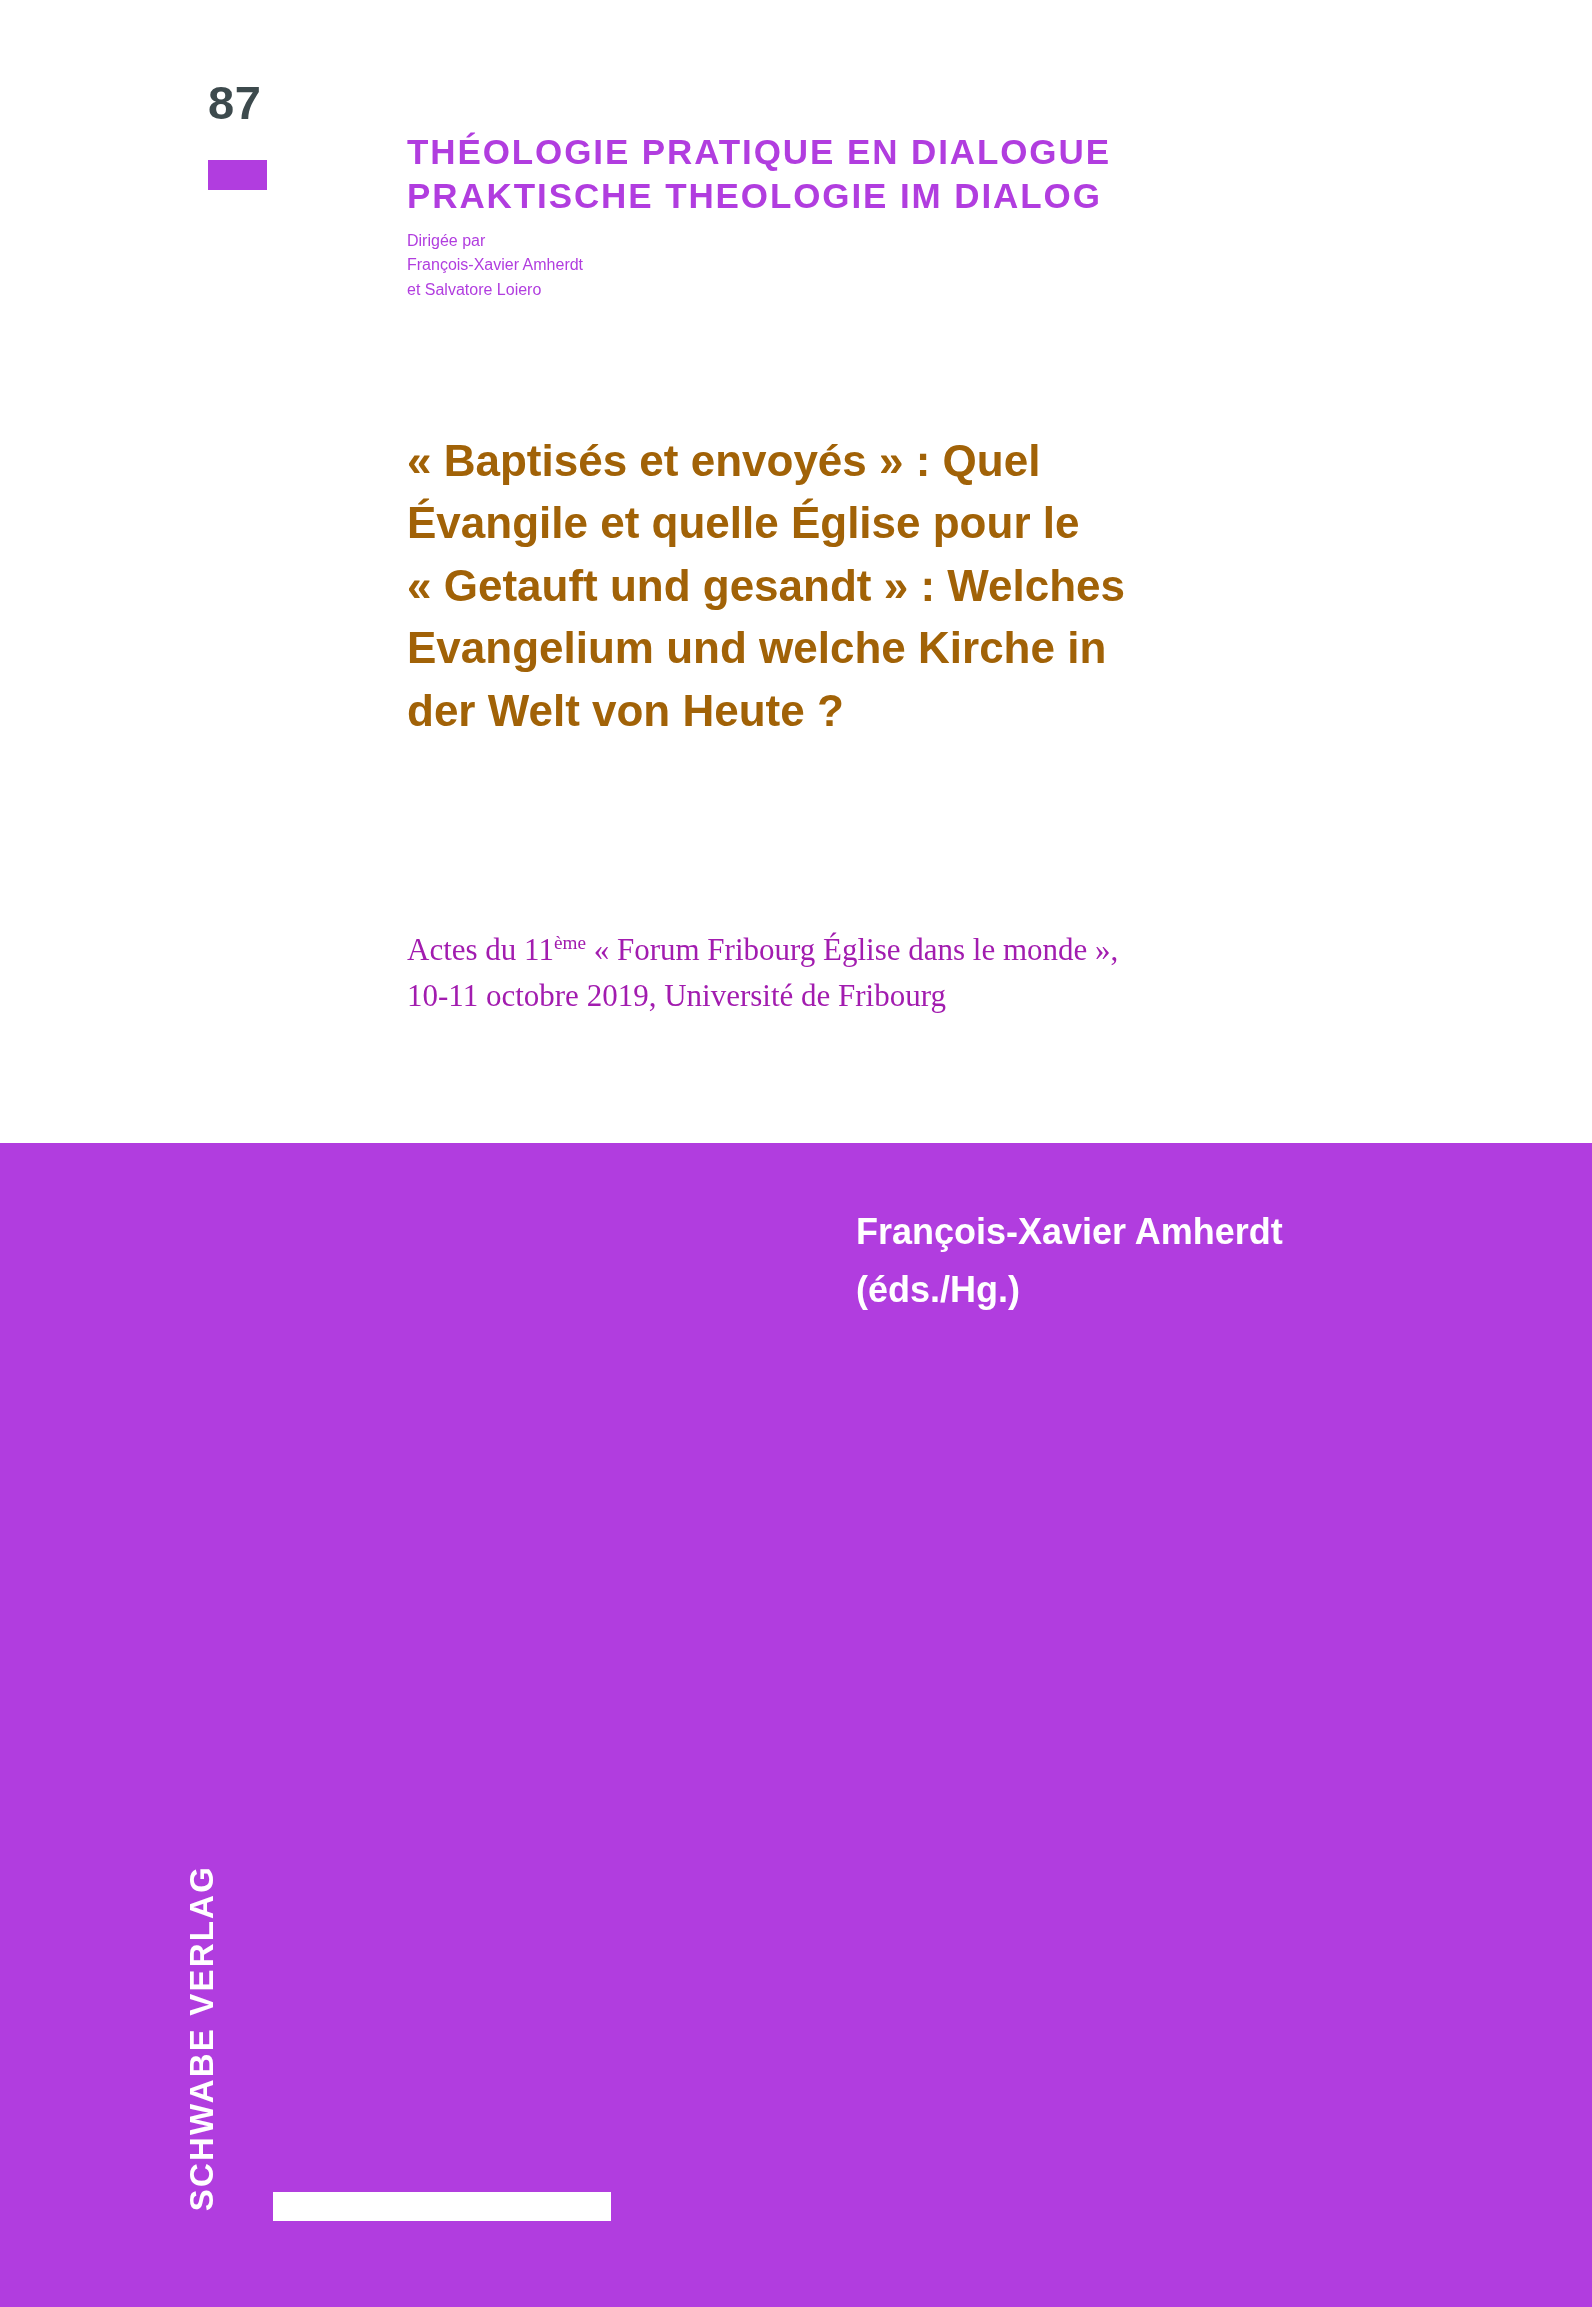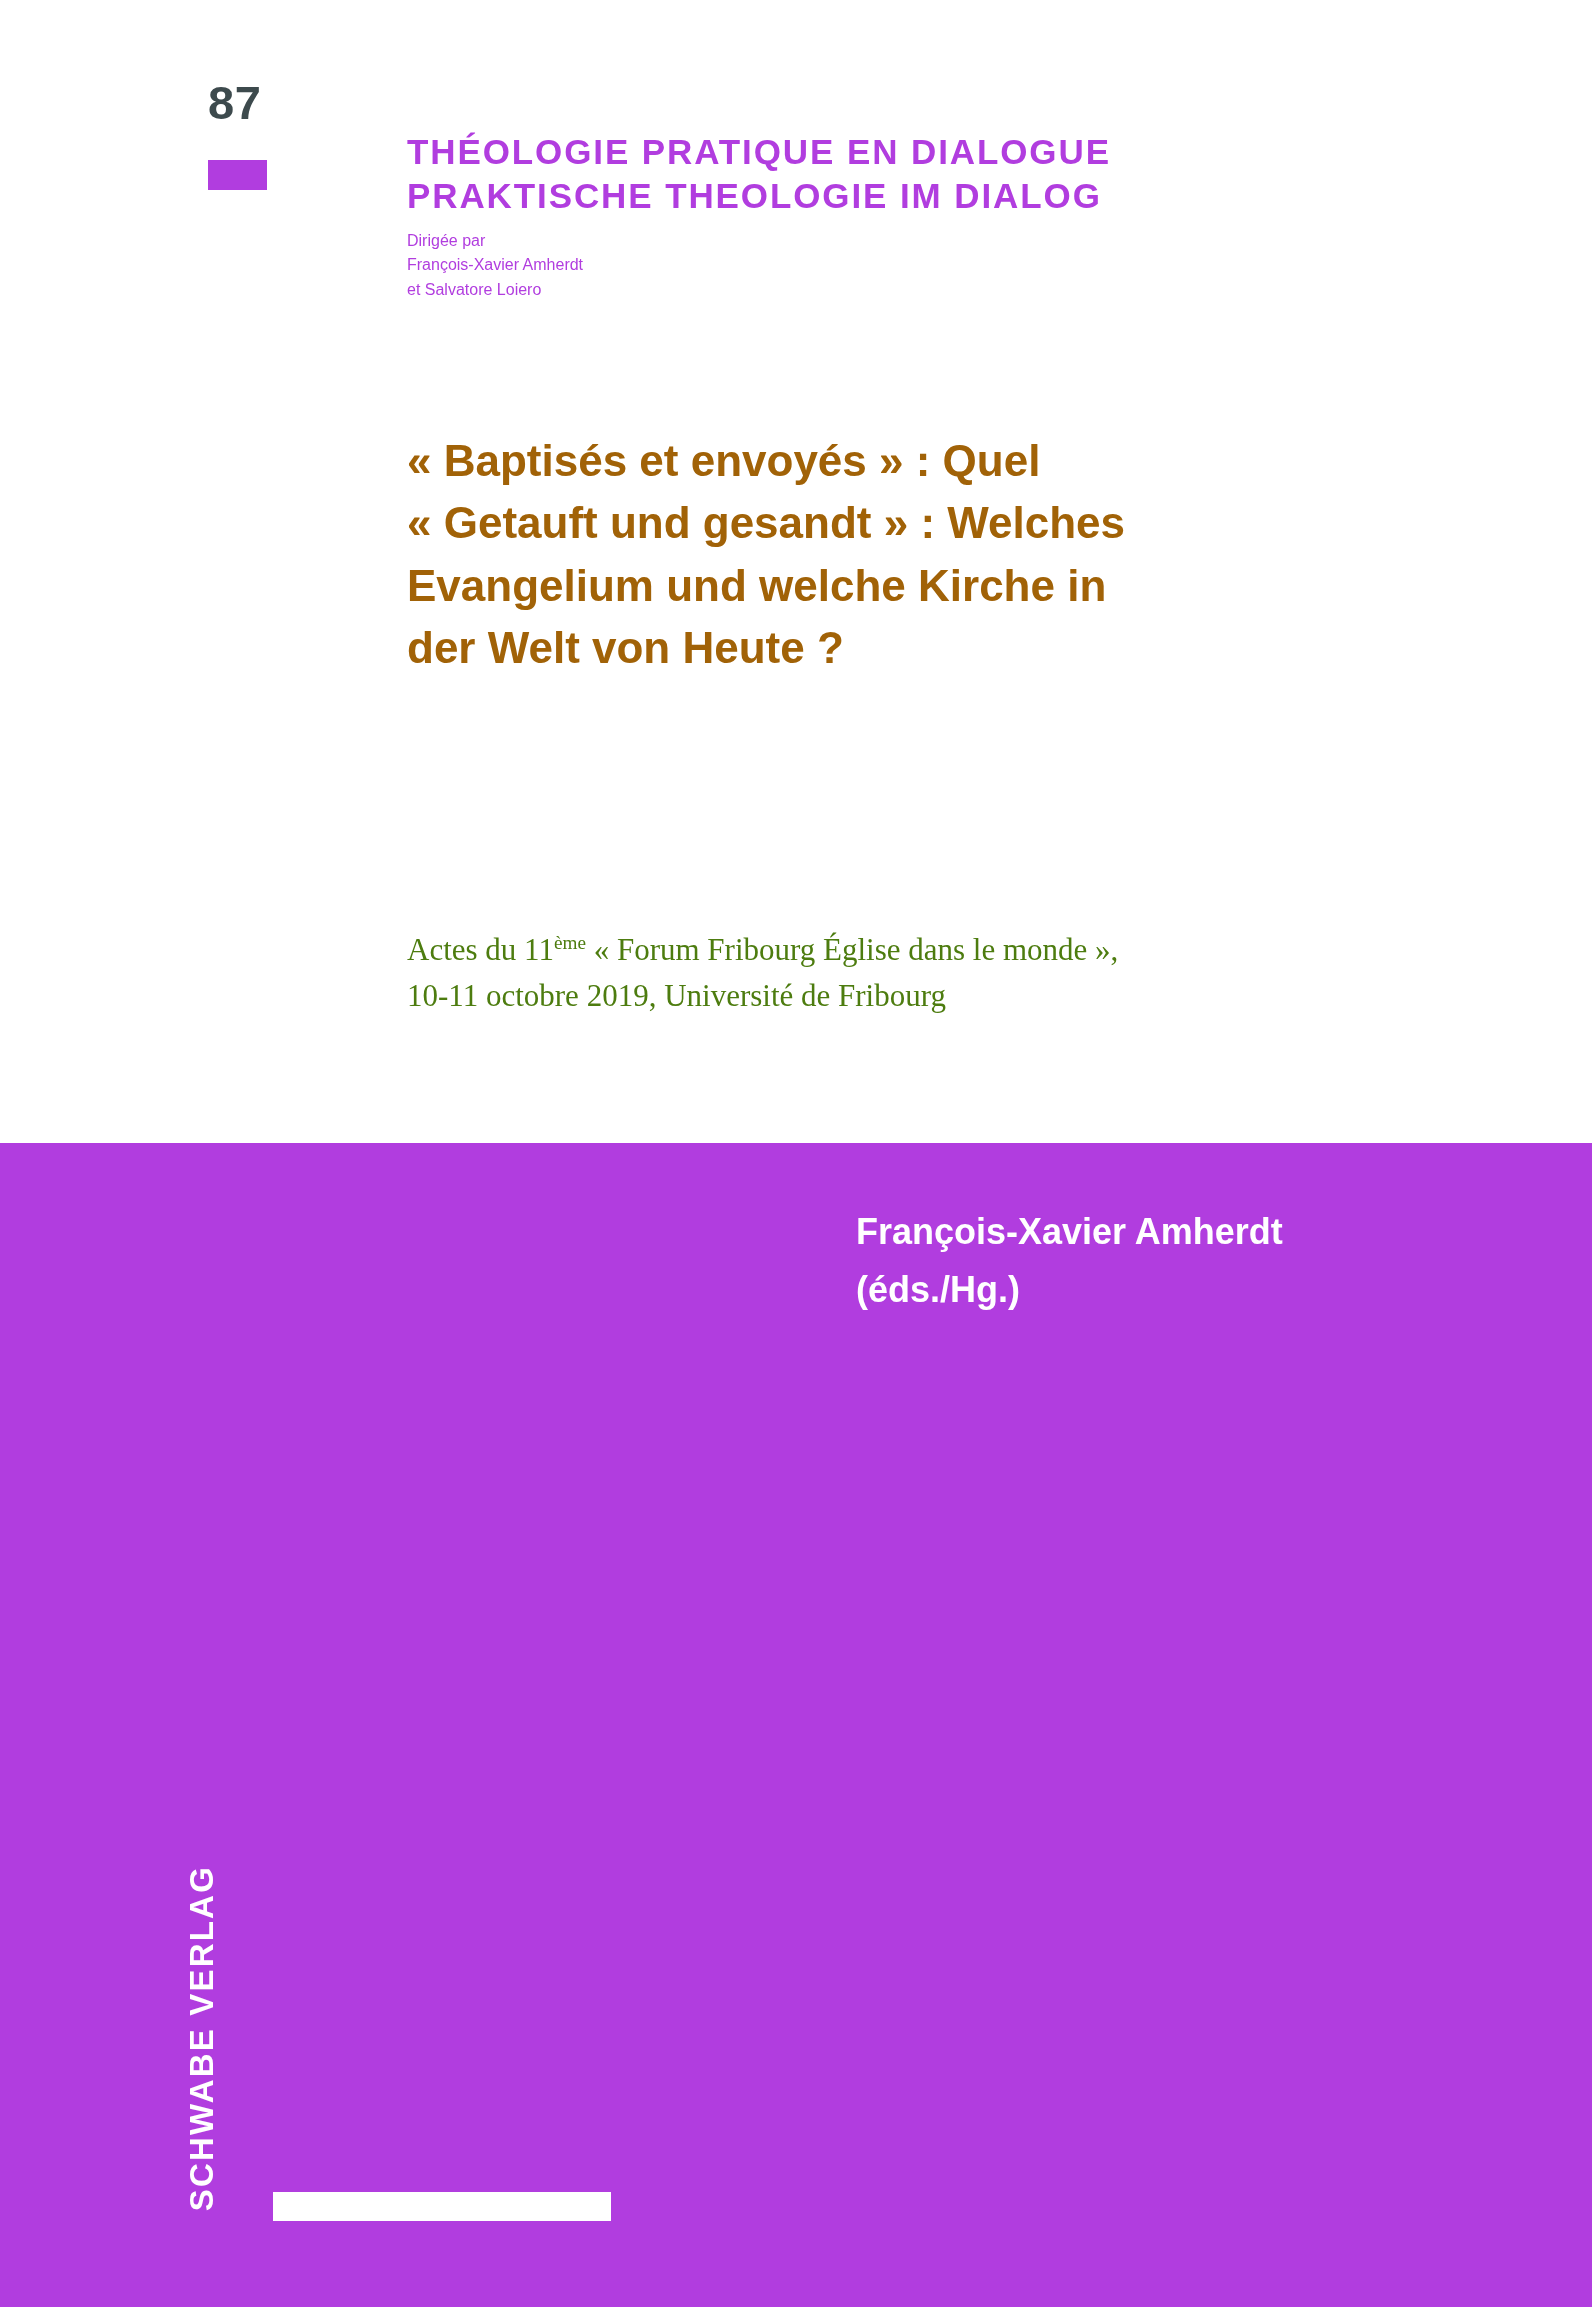--- a/index.html
+++ b/index.html
@@ -88,21 +88,21 @@
     line-height: 1.42;
   }
   .main-title .tline { display: block; white-space: nowrap; }
 
   
   .subtitle {
     position: absolute;
     left: 407px;
     top: 927px;
     width: 1064px;
-    color: #4d7c0f;
+    color: #a21caf;
     font-family: "Liberation Serif", serif;
     font-size: 31px;
     line-height: 1.48;
   }
   .subtitle .sline { display: block; white-space: nowrap; }
   .subtitle sup { font-size: 0.62em; vertical-align: super; }
 
   
   .bottom-area {
     position: absolute;
@@ -165,20 +165,21 @@
     </div>
 
     <div class="series-editors">
       <div>Dirigée par</div>
       <div>François-Xavier Amherdt</div>
       <div>et Salvatore Loiero</div>
     </div>
 
     <div class="main-title">
       <span class="tline">« Baptisés et envoyés » : Quel</span>
+      <span class="tline">Évangile et quelle Église pour le</span>
       <span class="tline">« Getauft und gesandt » : Welches</span>
       <span class="tline">Evangelium und welche Kirche in</span>
       <span class="tline">der Welt von Heute ?</span>
     </div>
 
     <div class="subtitle">
       <span class="sline"><span>Actes du 11</span><sup>ème</sup><span> « Forum Fribourg Église dans le monde »,</span></span>
       <span class="sline">10-11 octobre 2019, Université de Fribourg</span>
     </div>
 

